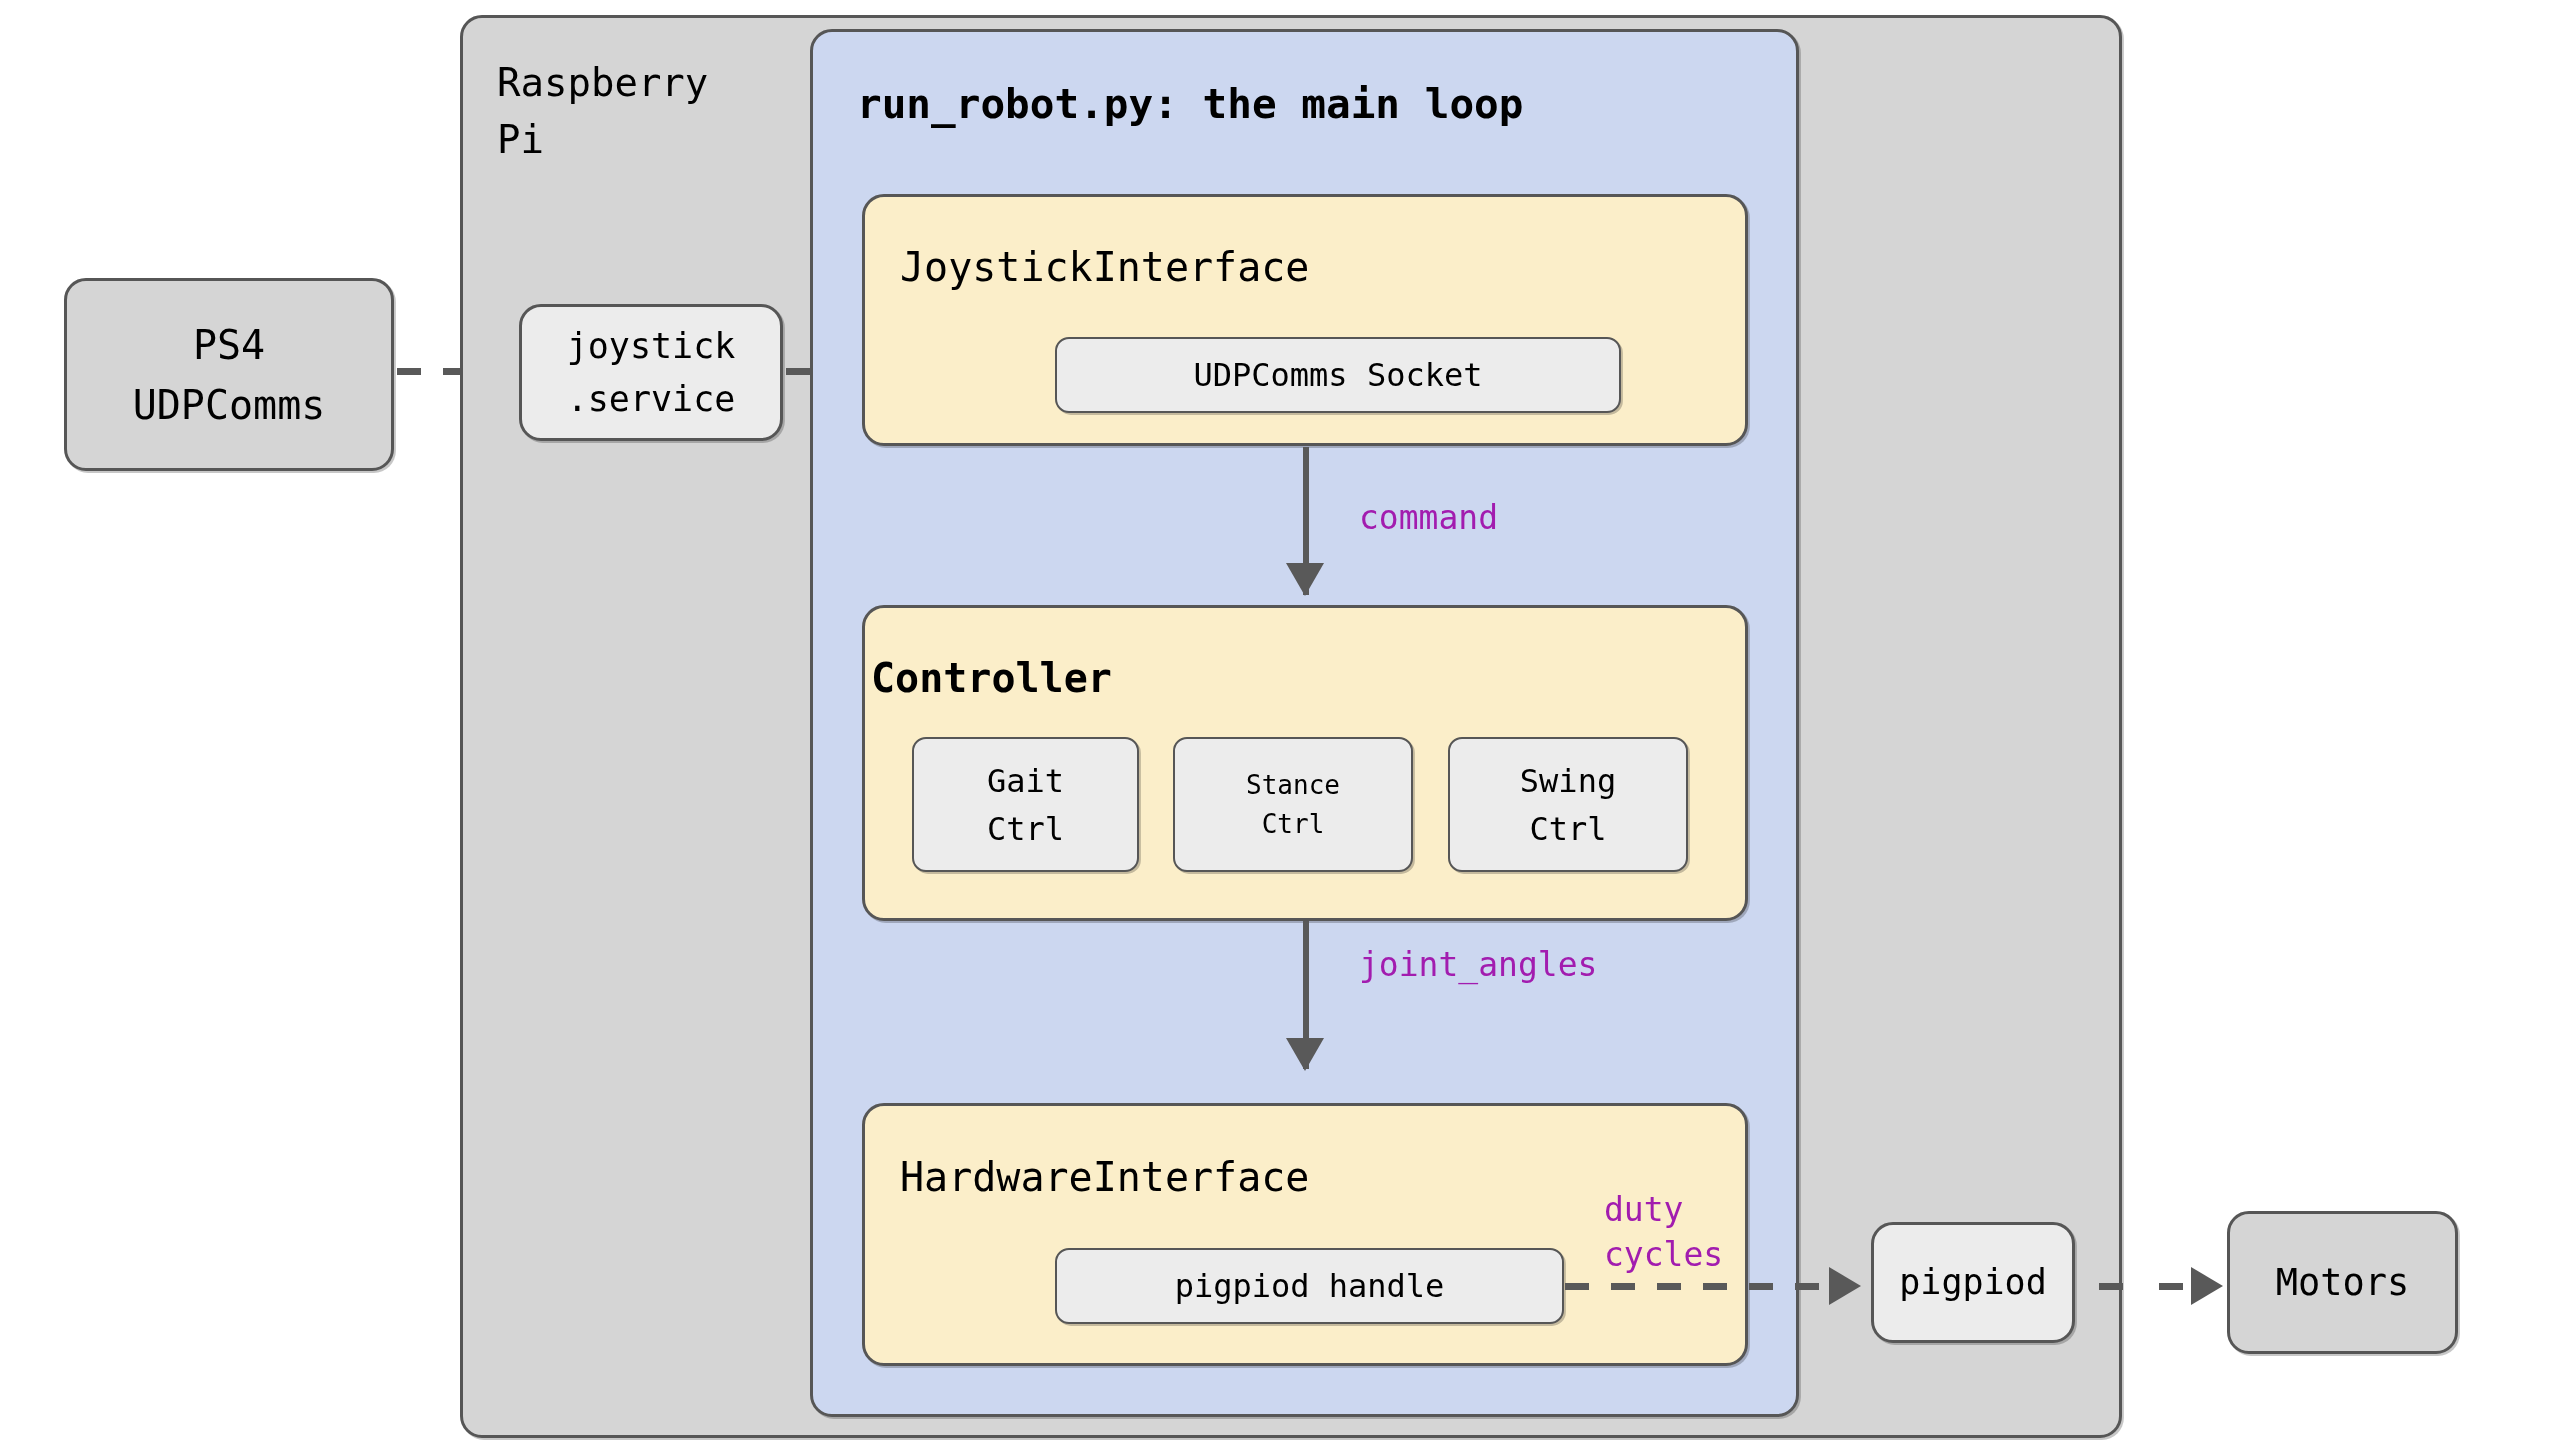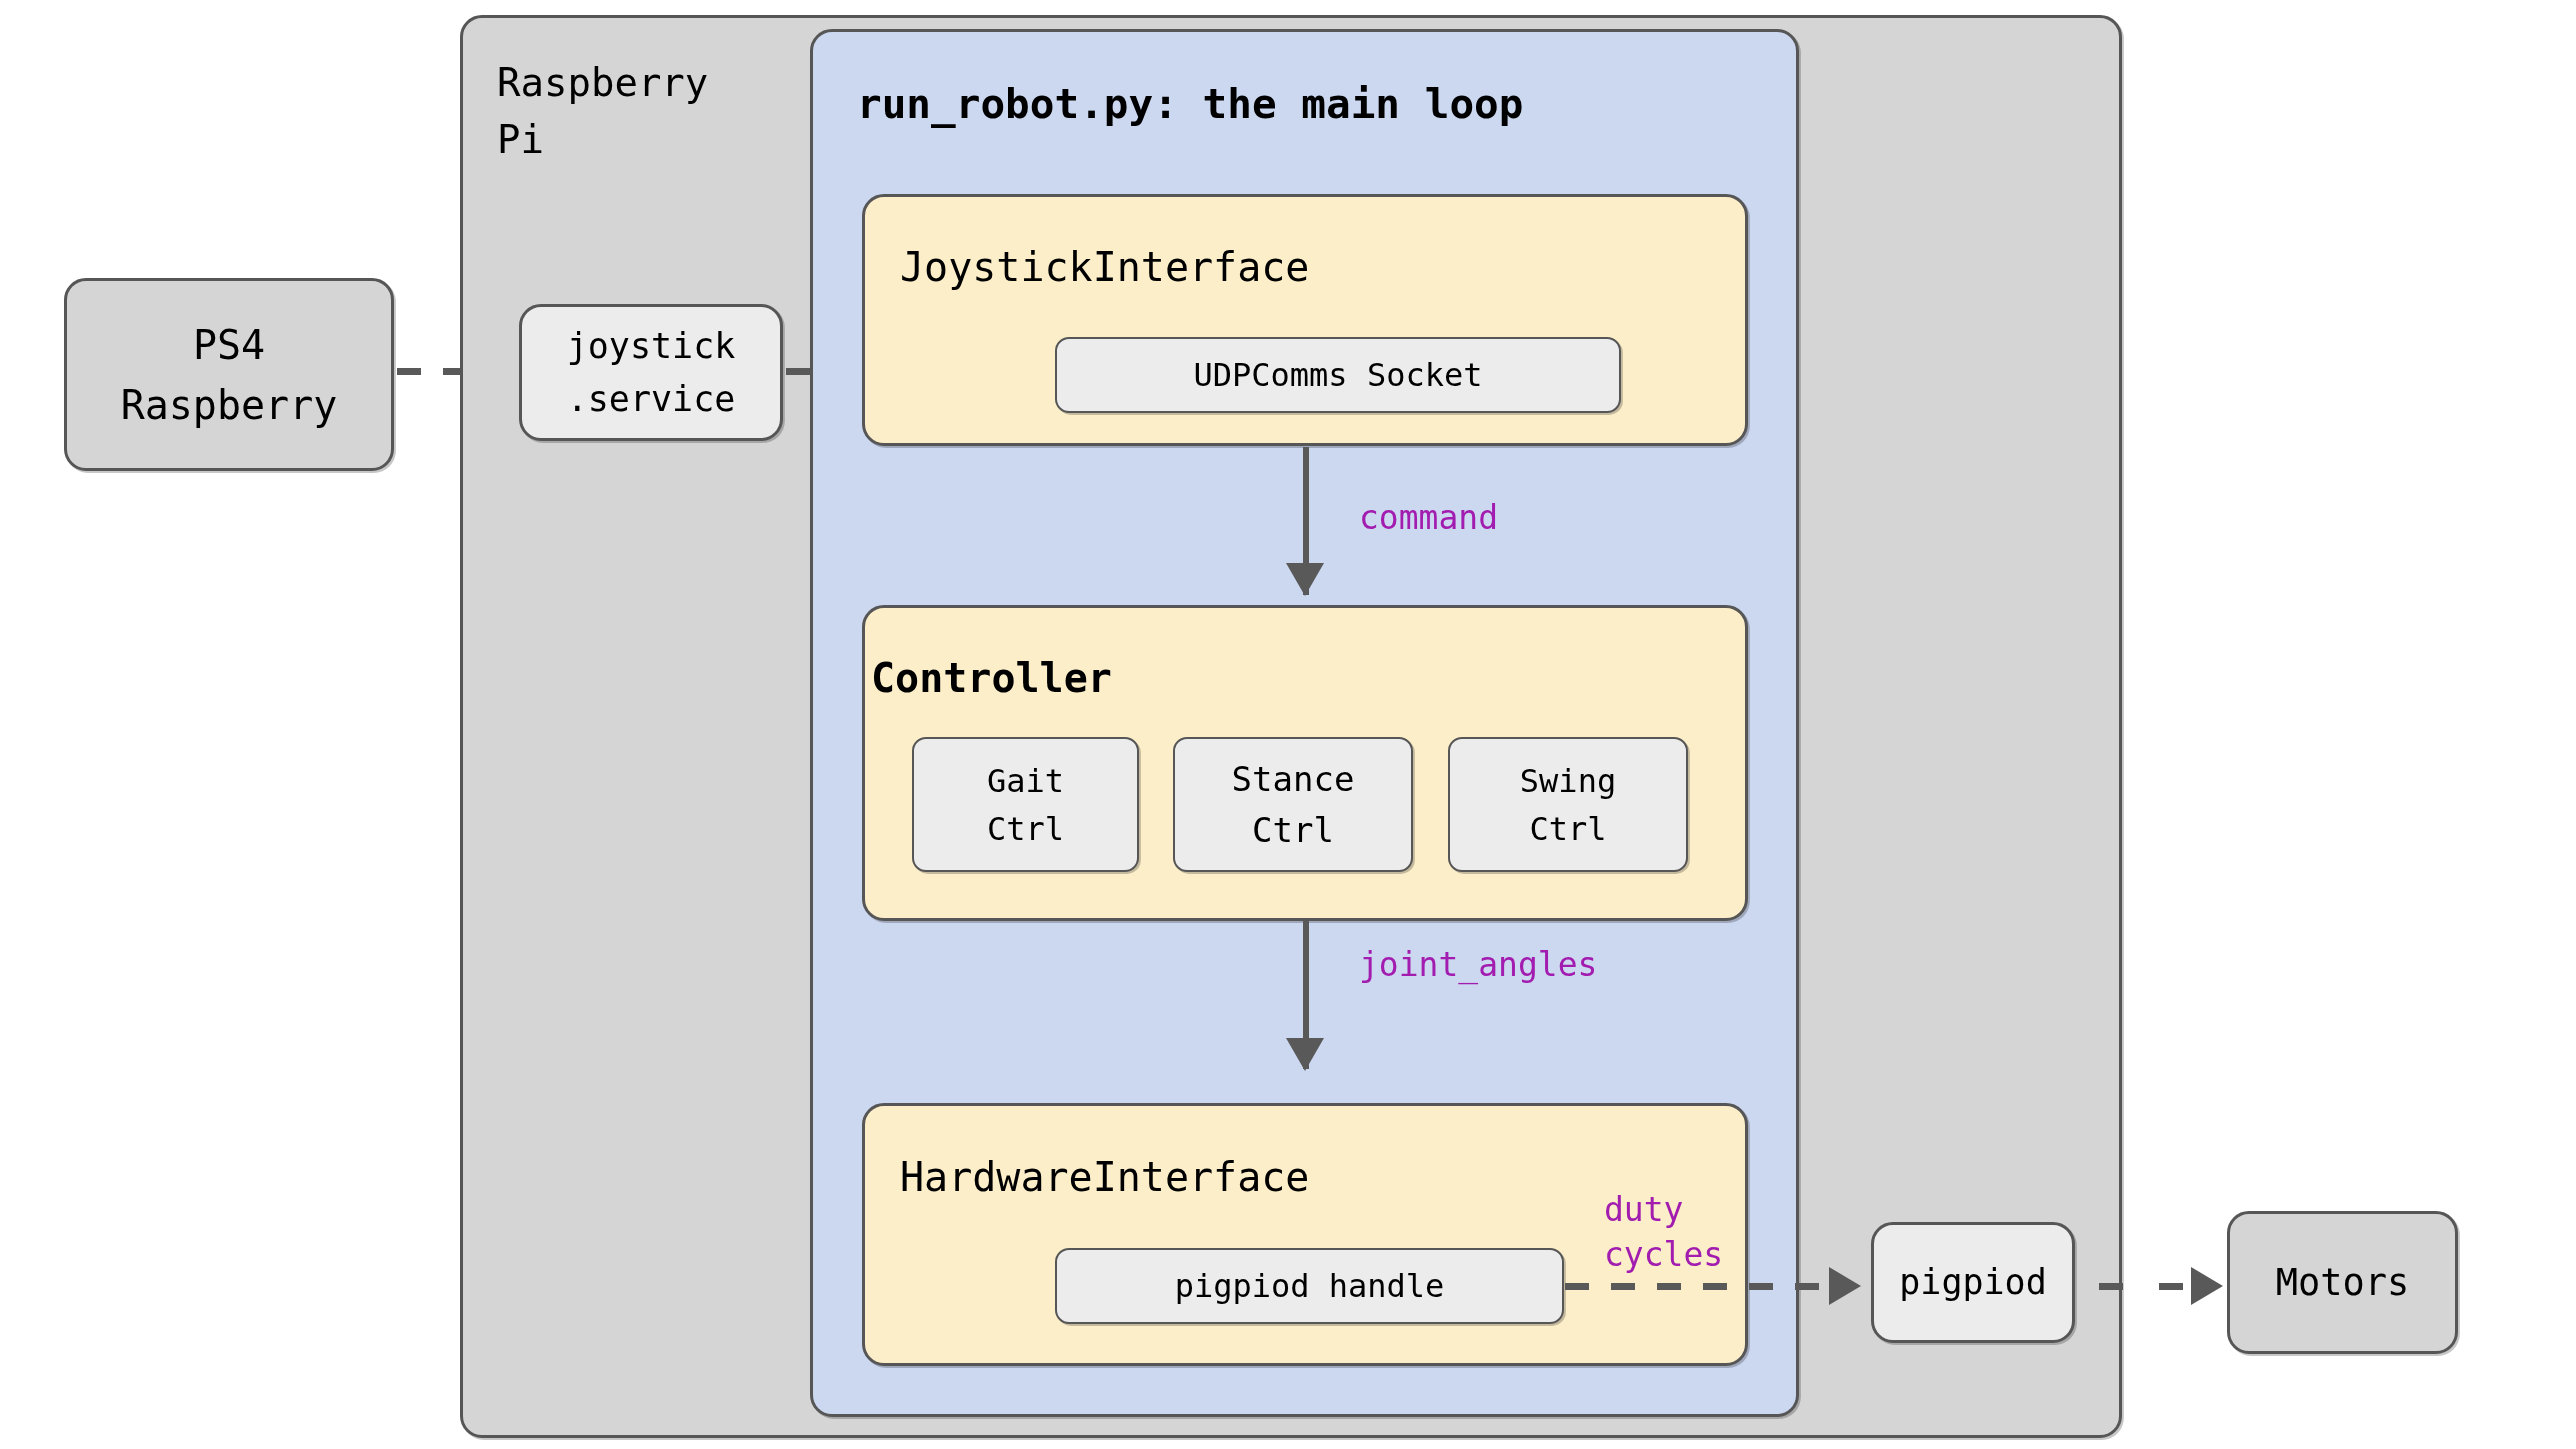--- a/index.html
+++ b/index.html
@@ -76,21 +76,21 @@
         to right,#595959 0 24.5px,rgba(0,0,0,0) 24.5px 46px);
   }
 </style>
 </head>
 <body>
 
 <div id="root">
 
   <div class="box grey-node centered" style="left:64px;top:278px;width:330px;height:193px;font-size:40px;">
     <span>PS4
-Raspberry</span>
+UDPComms</span>
   </div>
 
   <div class="dash-h" style="left:397px;top:368px;width:71px;"></div>
   <div class="dash-h" style="left:477px;top:368px;width:58px;"></div>
   <div class="arrow-right" style="left:489px;top:353px;"></div>
 
   <div class="box grey-outer" style="left:460px;top:15px;width:1662px;height:1423px;"></div>
 
   <div class="lbl" style="left:497px;top:55px;font-size:39px;"><span>Raspberry
 Pi</span></div>
@@ -118,21 +118,21 @@
   <div class="arrow-down" style="left:1286px;top:563px;"></div>
   <div class="edge-lbl" style="left:1359px;top:496px;font-size:33px;">command</div>
 
   <div class="box yellow-box" style="left:862px;top:605px;width:886px;height:316px;"></div>
   <div class="lbl" style="left:871px;top:649px;font-size:40px;font-weight:bold;">Controller</div>
 
   <div class="box light-node centered" style="left:912px;top:737px;width:227px;height:135px;font-size:32px;border-width:2.6px;border-radius:14px;">
     <span>Gait
 Ctrl</span>
   </div>
-  <div class="box light-node centered" style="left:1173px;top:737px;width:240px;height:135px;font-size:34px;border-width:2.6px;border-radius:14px;">
+  <div class="box light-node centered" style="left:1173px;top:737px;width:240px;height:135px;font-size:26px;border-width:2.6px;border-radius:14px;">
     <span>Stance
 Ctrl</span>
   </div>
   <div class="box light-node centered" style="left:1448px;top:737px;width:240px;height:135px;font-size:32px;border-width:2.6px;border-radius:14px;">
     <span>Swing
 Ctrl</span>
   </div>
 
   <div class="solid-v" style="left:1303px;top:921px;height:148px;"></div>
   <div class="arrow-down" style="left:1286px;top:1038px;"></div>

